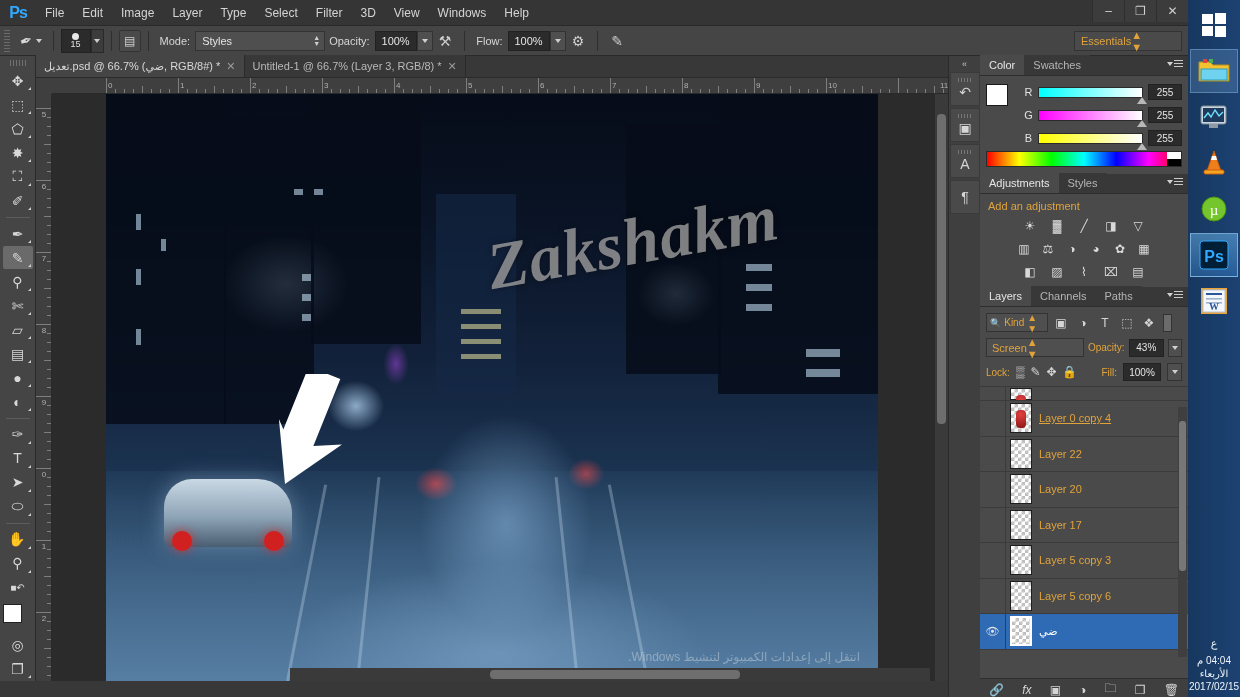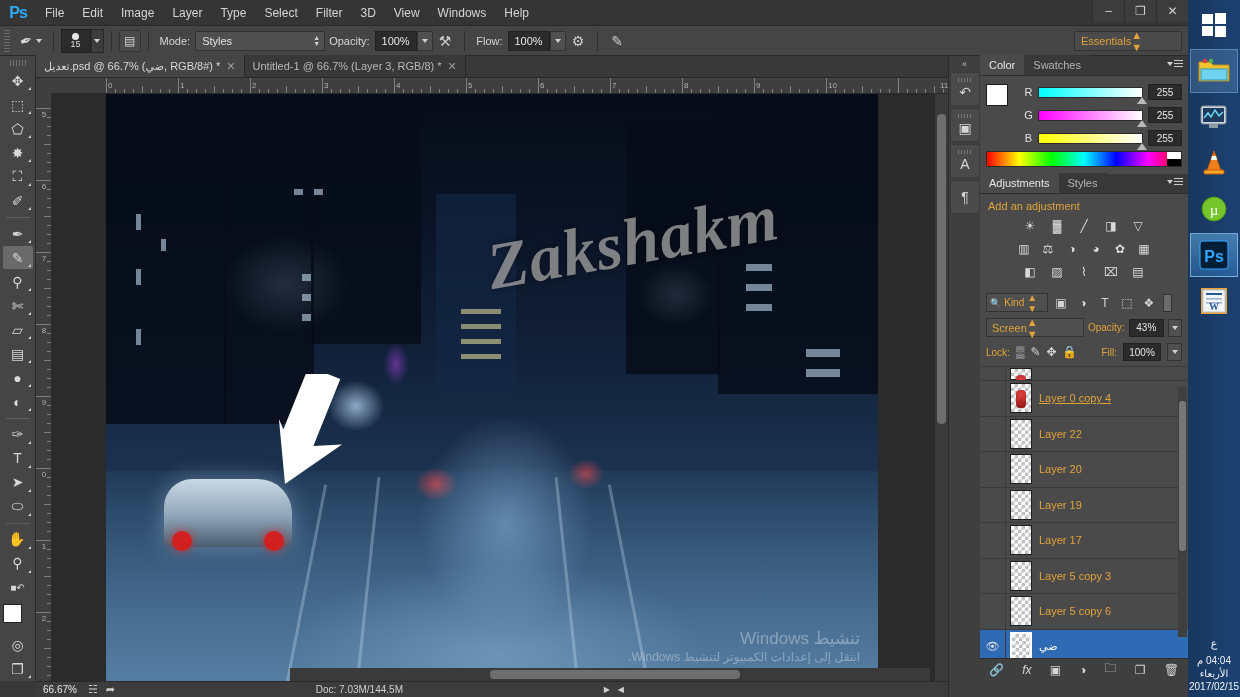--- a/index.html
+++ b/index.html
@@ -890,52 +890,40 @@
             <span class="wheel" style="right:8px"></span>
           </div>
 
           <svg class="arrow-svg" width="110" height="120" viewBox="0 0 110 120">
             <polygon points="8,0 42,0 42,72 68,60 30,118 0,60 8,68" fill="#ffffff" transform="rotate(22 40 60)"></polygon>
           </svg>
 
           <div class="sig">Zakshakm</div>
 
           <div class="winact">
-            <div class="l1">تنشيط Windows</div>
             <div class="l2">انتقل إلى إعدادات الكمبيوتر لتنشيط Windows.</div>
           </div>
         </div>
       </div>
 
       <div class="vscroll-canvas">
         <div class="vscroll-thumb"></div>
       </div>
     </div>
 
     <div class="wm-zako">
       <span>ZAKO</span>
       <small>DESIGN</small>
     </div>
     <div class="wm-fb">www.FB.com/pages/zakod</div>
 
     <div class="hscroll-bar">
       <div class="hscroll-thumb"></div>
     </div>
 
-    <div class="statusbar">
-      <span class="sb-zoom">66.67%</span>
-      <span class="sb-ico">☵</span>
-      <span class="sb-ico">➦</span>
-      <span style="flex:1"></span>
-      <span class="sb-doc">Doc: 7.03M/144.5M</span>
-      <span style="flex:1"></span>
-      <span class="sb-play">▶</span>
-      <span class="sb-play">◀</span>
-      <span style="flex:3"></span>
-    </div>
 
     <div class="dock-col">
       <div class="dock-expand">«</div>
       <div class="dock-btn">
         <span class="gr"></span>
           <span>↶</span>
       </div>
       <div class="dock-btn">
         <span class="gr"></span>
           <span>▣</span>
@@ -1026,20 +1014,29 @@
             <span class="adj-ico">◧</span>
             <span class="adj-ico">▨</span>
             <span class="adj-ico">⌇</span>
             <span class="adj-ico">⌧</span>
             <span class="adj-ico">▤</span>
           </div>
         </div>
       </div>
 
       <div style="position:relative">
+        <div class="panel-tabs">
+          <div class="ptab active">Layers</div>
+          <div class="ptab">Channels</div>
+          <div class="ptab">Paths</div>
+          <div class="pmenu">
+            <span class="tri-down"></span>
+            <span class="bars"></span>
+          </div>
+        </div>
 
         <div class="panel-body" style="padding:6px 6px 0">
           <div class="lay-filter">
             <div class="kind-sel">
               <span style="font-size:9px">🔍</span>
               <span>Kind</span>
               <span class="arrows" style="right:3px">▲<br>▼</span>
             </div>
             <span class="filt-ico">▣</span>
             <span class="filt-ico">◑</span>
@@ -1092,25 +1089,20 @@
               <span class="lay-name">Layer 22</span>
             </div>
             <div class="layer-row">
               <span class="eye-cell"></span>
               <span class="lay-thumb"></span>
               <span class="lay-name">Layer 20</span>
             </div>
             <div class="layer-row">
               <span class="eye-cell"></span>
               <span class="lay-thumb"></span>
-              <span class="lay-name">Layer 19</span>
-            </div>
-            <div class="layer-row">
-              <span class="eye-cell"></span>
-              <span class="lay-thumb"></span>
               <span class="lay-name">Layer 17</span>
             </div>
             <div class="layer-row">
               <span class="eye-cell"></span>
               <span class="lay-thumb"></span>
               <span class="lay-name">Layer 5 copy 3</span>
             </div>
             <div class="layer-row">
               <span class="eye-cell"></span>
               <span class="lay-thumb"></span>

